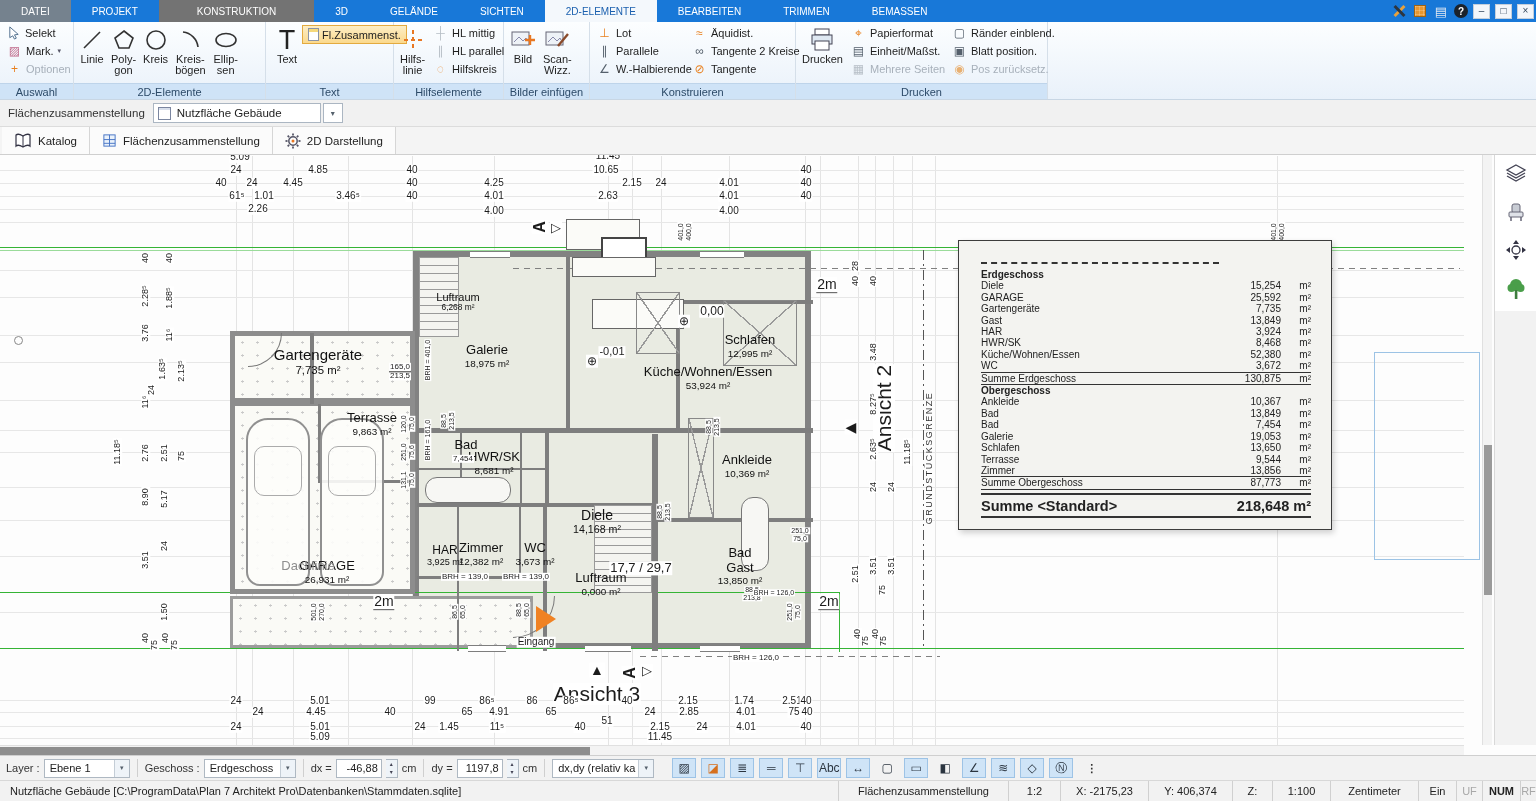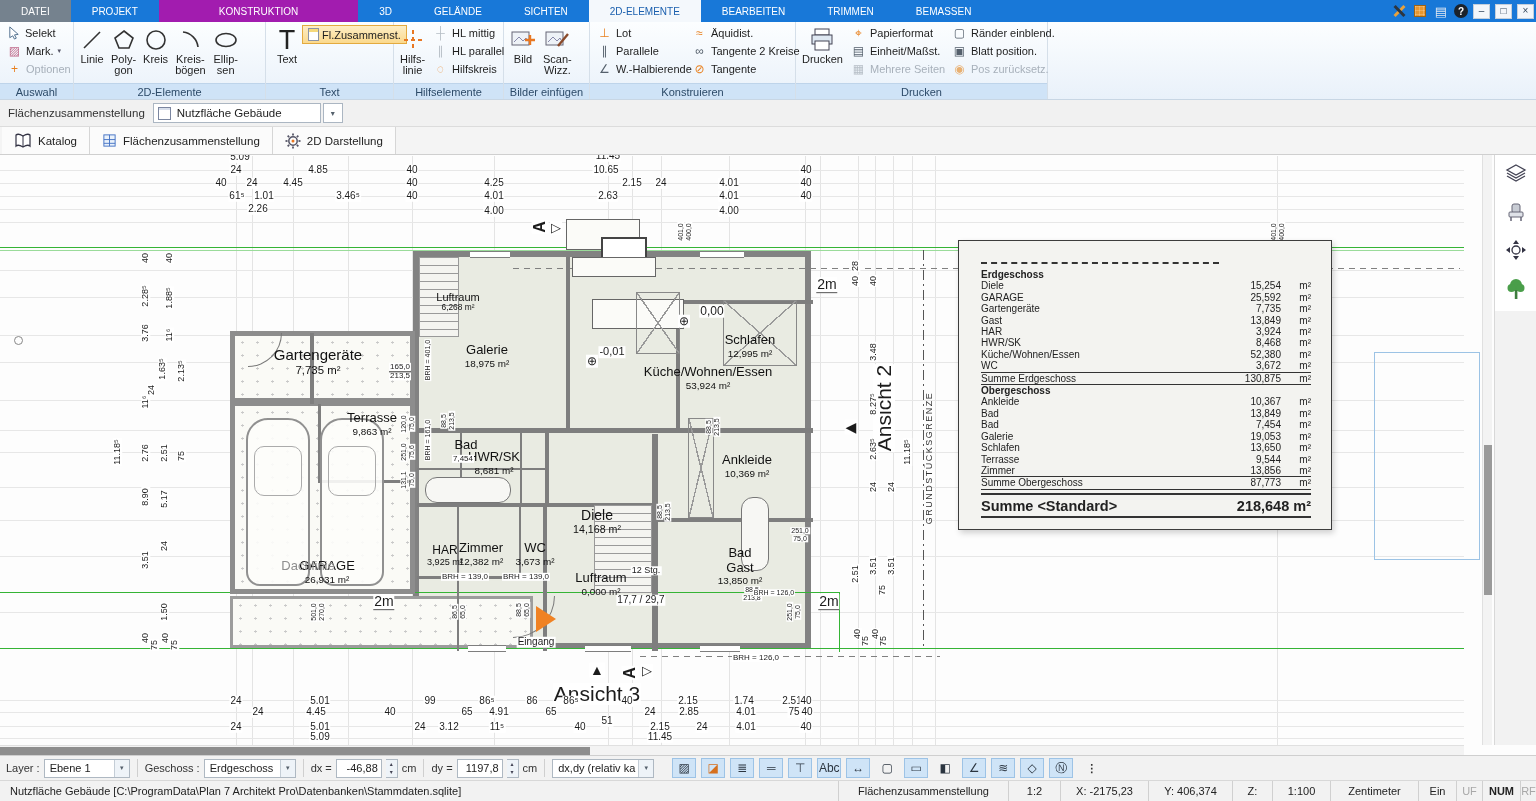--- a/index.html
+++ b/index.html
@@ -55,21 +55,21 @@
   .nrow .nunit{width:30px;text-align:right}
   .nrow.section{font-weight:bold}
   .nrow.sum{font-weight:normal;border-top:1px solid #333;border-bottom:1px solid #333}
   .ntotal{display:flex;font-size:14.5px;font-weight:bold;border-top:2px solid #333;border-bottom:2px solid #333;margin-top:3px;padding:3px 0 2px}
   .ntotal .nname{flex:1}
 
   
   #titlebar{position:absolute;left:0;top:0;width:1536px;height:22px;background:#1878d8;display:flex;align-items:stretch;z-index:40}
   .tab{display:flex;align-items:center;padding:0 21px;color:#fff;font-size:10px;cursor:default}
   .tab.datei{background:#75828e}
-  .tab.dark{background:#a21caf;padding:0 60px}
+  .tab.dark{background:#737373;padding:0 38px}
   .tab.active{background:#f4f8fc;color:#1a5fae}
   #tbicons{margin-left:auto;display:flex;align-items:center;gap:5px;padding-right:2px}
   .qi{position:relative;width:16px;height:16px;display:flex;align-items:center;justify-content:center}
   .qi-tools::before{content:"";position:absolute;left:7px;top:1px;width:3px;height:14px;background:#e8a23d;transform:rotate(45deg)}
   .qi-tools::after{content:"";position:absolute;left:7px;top:1px;width:3px;height:14px;background:#2c3540;transform:rotate(-45deg)}
   .qi-grid{width:12px;height:12px;background:#e8972f;border:1px solid #9e6312;background-image:linear-gradient(#fff3 1px,transparent 1px),linear-gradient(90deg,#fff3 1px,transparent 1px);background-size:4px 4px}
   .qi-printer{color:#e2e9f2;font-size:13px}
   .qi-help{width:14px;height:14px;border-radius:50%;background:#1b222b;color:#fff;font-size:10px;font-weight:bold}
   .wb{width:17px;height:15px;background:#f3f6fa;border:1px solid #c4cfdb;color:#33475c;font-size:10px;display:flex;align-items:center;justify-content:center;line-height:1}
 
@@ -377,21 +377,21 @@
       <span class="dim" style="left: 527px; top: 610px; font-size: 7px; transform: translate(-50%, -50%) rotate(-90deg);">65,0</span>
       <span class="dim" style="left: 800px; top: 531px; font-size: 7px;">251,0</span>
       <span class="dim" style="left: 800px; top: 539px; font-size: 7px;">75,0</span>
       <span class="dim" style="left: 790px; top: 612px; font-size: 7px; transform: translate(-50%, -50%) rotate(-90deg);">251,0</span>
       <span class="dim" style="left: 798px; top: 612px; font-size: 7px; transform: translate(-50%, -50%) rotate(-90deg);">75,0</span>
       <span class="dim" style="left: 465px; top: 577px; font-size: 8px;">BRH = 139,0</span>
       <span class="dim" style="left: 526px; top: 577px; font-size: 8px;">BRH = 139,0</span>
       <span class="dim" style="left: 774px; top: 593px; font-size: 7px;">BRH = 126,0</span>
       <span class="dim" style="left: 756px; top: 658px; font-size: 8px;">BRH = 126,0</span>
       <span class="dim" style="left: 646px; top: 571px; font-size: 9px;">12 Stg.</span>
-      <span class="dim" style="left: 641px; top: 600px; font-size: 10px;">17,7 / 29,7</span>
+      <span class="dim" style="left: 641px; top: 568px; font-size: 13px;">17,7 / 29,7</span>
       <span class="dim" style="left: 536px; top: 642px; font-size: 10px;">Eingang</span>
       <span class="dim" style="left: 884px; top: 408px; font-size: 21px; transform: translate(-50%, -50%) rotate(-90deg);">Ansicht 2</span>
       <span class="dim" style="left: 851px; top: 427px; font-size: 14px;">◀</span>
       <span class="dim" style="left: 597px; top: 694px; font-size: 21px;">Ansicht 3</span>
       <span class="dim" style="left: 597px; top: 670px; font-size: 14px;">▲</span>
       <span class="dim b" style="left: 630px; top: 673px; font-size: 16px; transform: translate(-50%, -50%) rotate(-90deg);">A</span>
       <span class="dim" style="left: 647px; top: 671px; font-size: 13px;">▷</span>
       <span class="dim ls" style="left: 930px; top: 458px; font-size: 9px; transform: translate(-50%, -50%) rotate(-90deg);">GRUNDSTÜCKSGRENZE</span>
       <span class="dim" style="left: 146px; top: 258px; font-size: 9px; transform: translate(-50%, -50%) rotate(-90deg);">40</span>
       <span class="dim" style="left: 170px; top: 258px; font-size: 9px; transform: translate(-50%, -50%) rotate(-90deg);">40</span>
@@ -452,21 +452,21 @@
       <span class="dim" style="left: 499px; top: 712px;">4.91</span>
       <span class="dim" style="left: 551px; top: 712px;">65</span>
       <span class="dim" style="left: 650px; top: 712px;">24</span>
       <span class="dim" style="left: 689px; top: 712px;">2.85</span>
       <span class="dim" style="left: 746px; top: 712px;">4.01</span>
       <span class="dim" style="left: 794px; top: 712px;">75</span>
       <span class="dim" style="left: 807px; top: 712px;">40</span>
       <span class="dim" style="left: 236px; top: 727px;">24</span>
       <span class="dim" style="left: 320px; top: 727px;">5.01</span>
       <span class="dim" style="left: 420px; top: 727px;">24</span>
-      <span class="dim" style="left: 449px; top: 727px;">3.12</span>
+      <span class="dim" style="left: 449px; top: 727px;">1.45</span>
       <span class="dim" style="left: 497px; top: 727px;">11⁵</span>
       <span class="dim" style="left: 530px; top: 754px;">1.72⁵</span>
       <span class="dim" style="left: 580px; top: 727px;">40</span>
       <span class="dim" style="left: 660px; top: 727px;">2.15</span>
       <span class="dim" style="left: 702px; top: 727px;">24</span>
       <span class="dim" style="left: 746px; top: 727px;">4.01</span>
       <span class="dim" style="left: 806px; top: 727px;">40</span>
       <span class="dim" style="left: 320px; top: 737px;">5.09</span>
       <span class="dim" style="left: 660px; top: 737px;">11.45</span>
 

